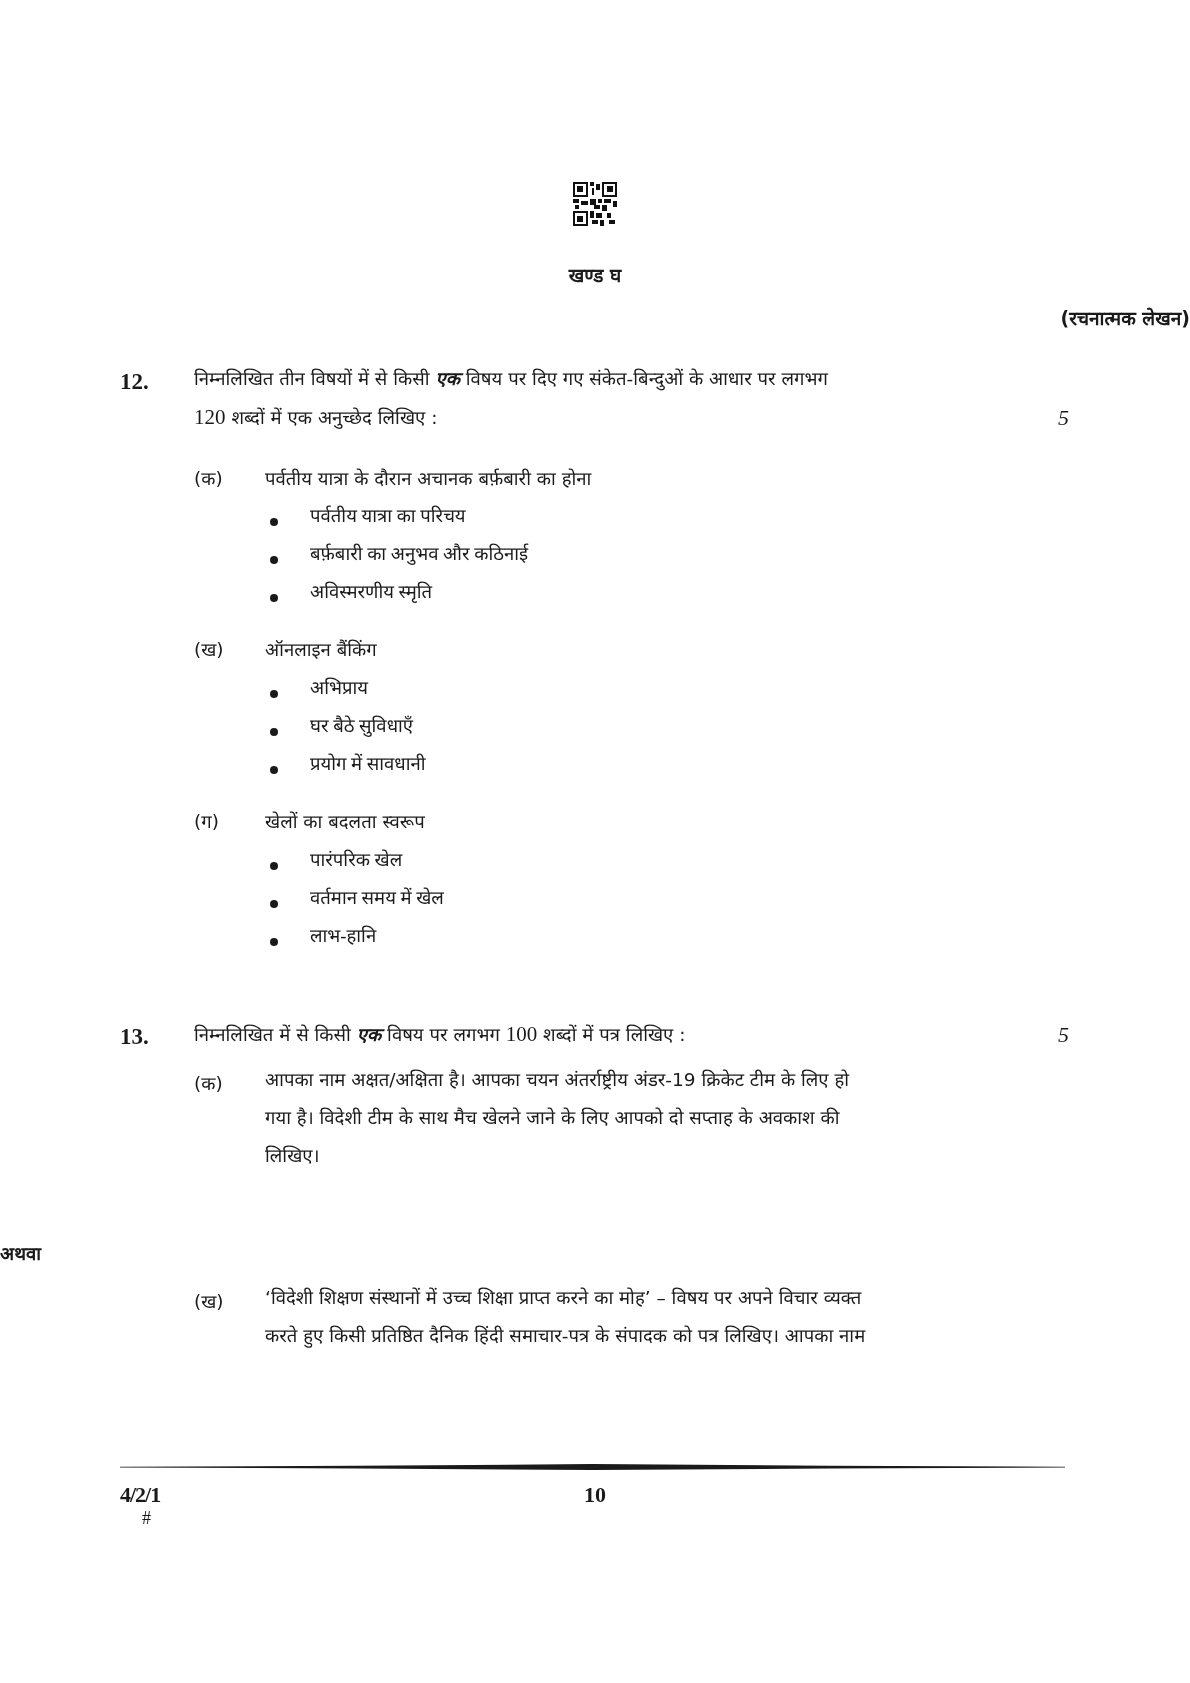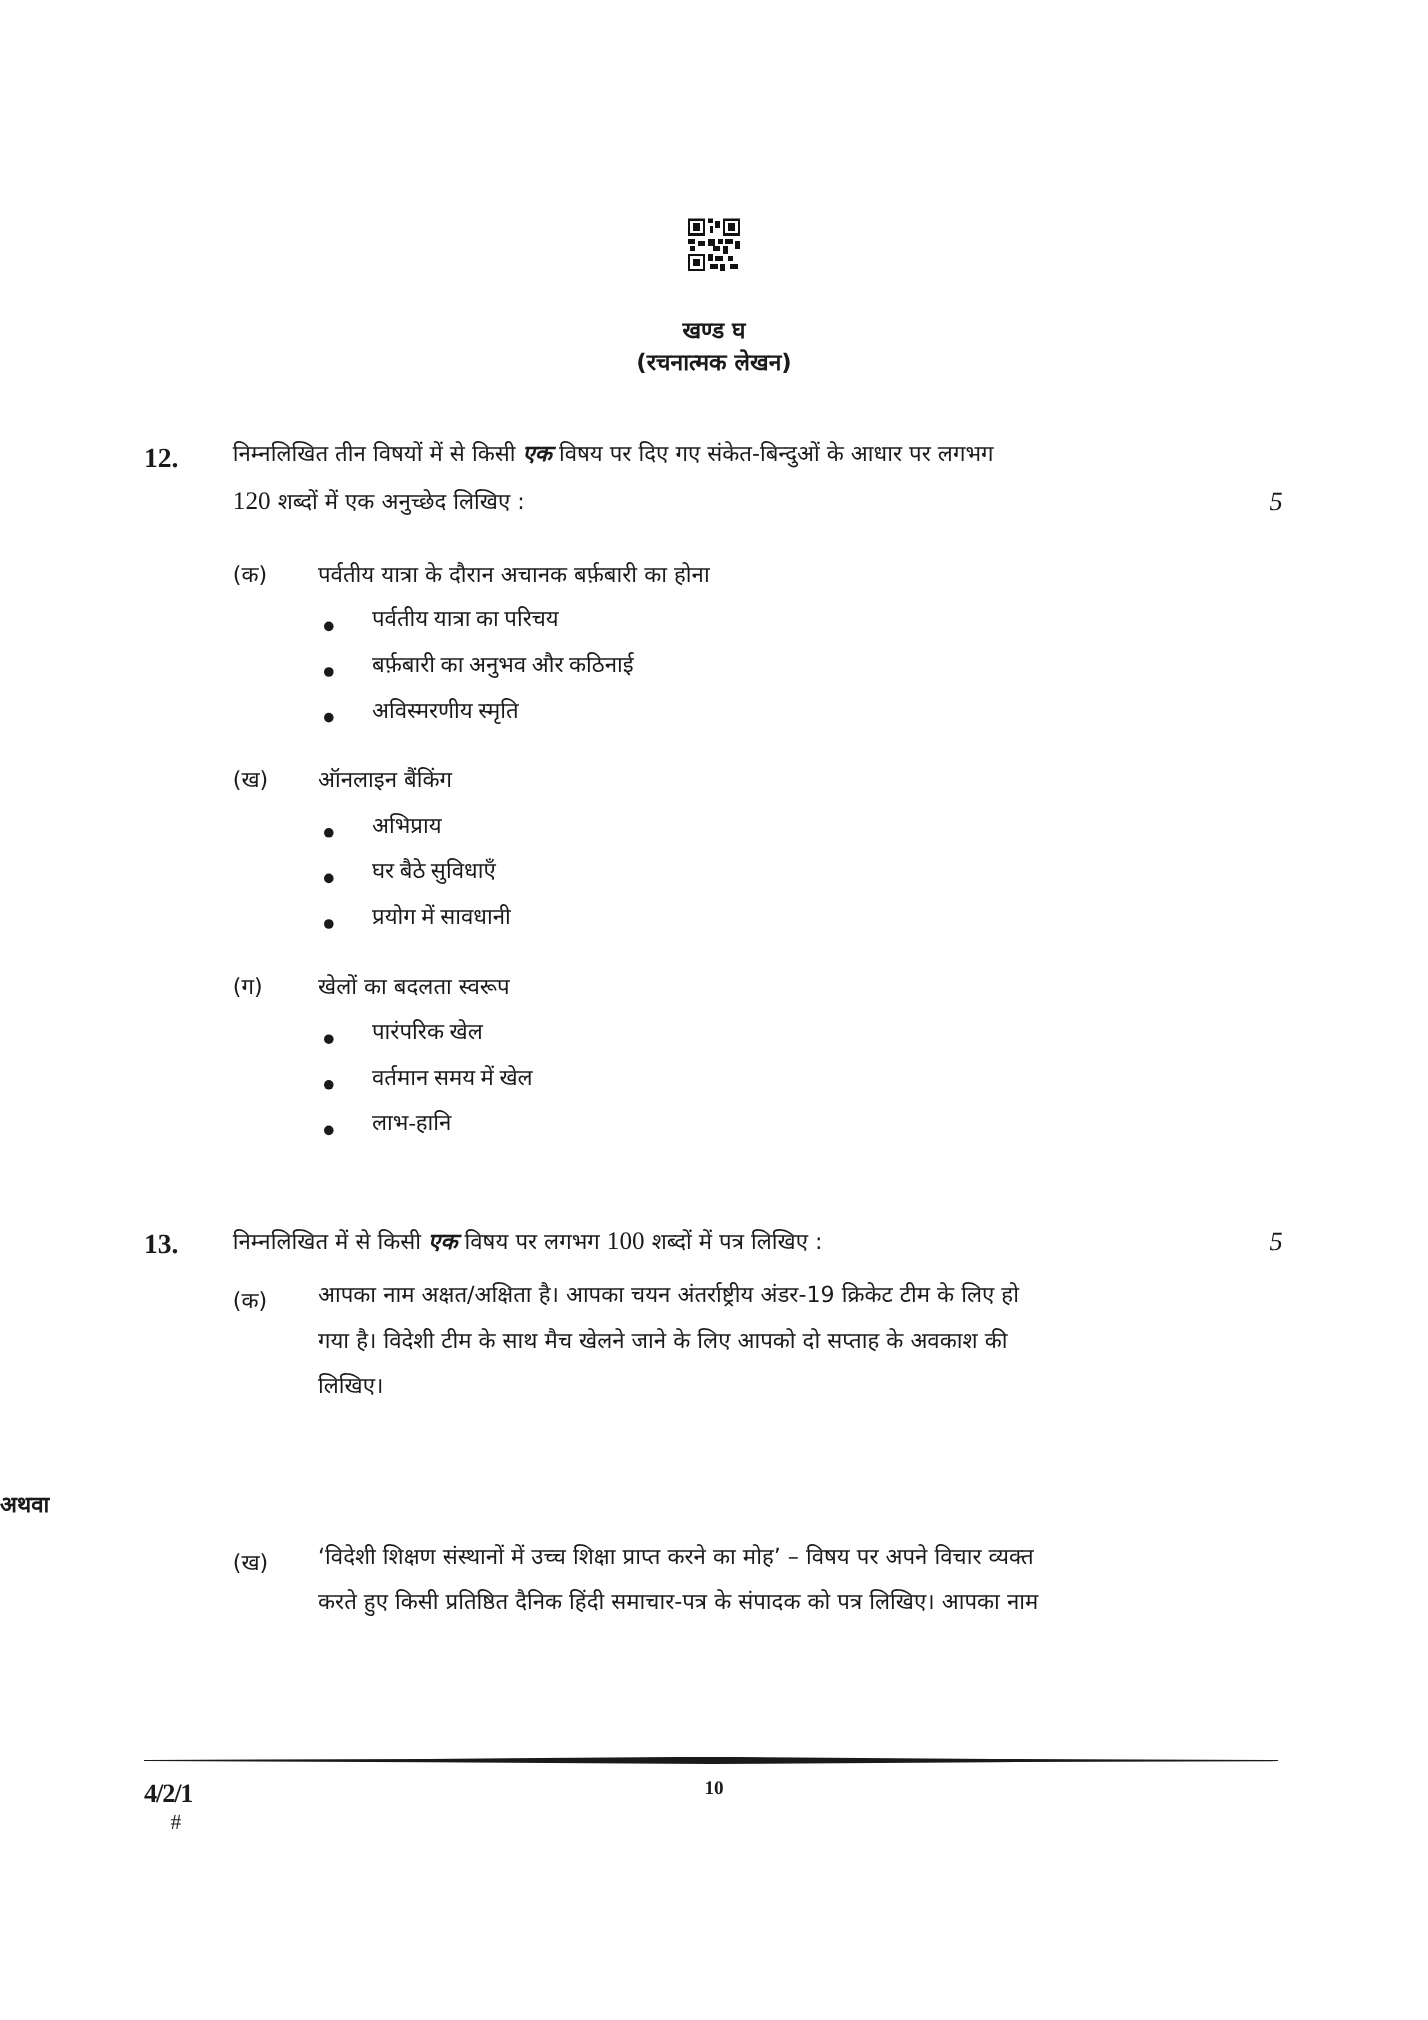--- a/index.html
+++ b/index.html
@@ -10,21 +10,21 @@
     }
     .page { position: absolute; left: 0; top: 0; width: 996px; height: 1683px; }
 
     .qr { position: absolute; left: 573px; top: 182px; width: 44px; height: 44px; }
 
     .section-title {
       position: absolute; left: 0; width: 1190px; text-align: center;
       font-family: "DejaVu Sans", sans-serif; font-weight: bold; font-size: 19px;
     }
     .t1 { top: 262px; }
-    .t2 { top: 288px; }
+    .t2 { top: 305px; text-align: right; }
 
     .qnum {
       position: absolute; left: 120px;
       font-family: "Liberation Serif", serif; font-weight: bold; font-size: 23px;
     }
     .marks {
       position: absolute; left: 1058px;
       font-family: "Liberation Serif", serif; font-style: italic; font-size: 22px;
     }
     .qtext {
@@ -68,21 +68,21 @@
     .footer-code {
       position: absolute; left: 120px; top: 1482px;
       font-family: "Liberation Serif", serif; font-weight: bold; font-size: 22px; letter-spacing: -1px;
     }
     .footer-hash {
       position: absolute; left: 142px; top: 1508px;
       font-family: "Liberation Serif", serif; font-size: 18px;
     }
     .footer-page {
       position: absolute; left: 0; width: 1190px; text-align: center; top: 1482px;
-      font-family: "Liberation Serif", serif; font-weight: bold; font-size: 16px;
+      font-family: "Liberation Serif", serif; font-weight: bold; font-size: 22px;
     }
   </style>
 </head>
 <body>
 
 <div class="page">
 
   <svg class="qr" viewBox="0 0 21 21" shape-rendering="crispEdges">
     <rect x="0" y="0" width="7" height="7" fill="#111"></rect>
       <rect x="1" y="1" width="5" height="5" fill="#fff"></rect>

